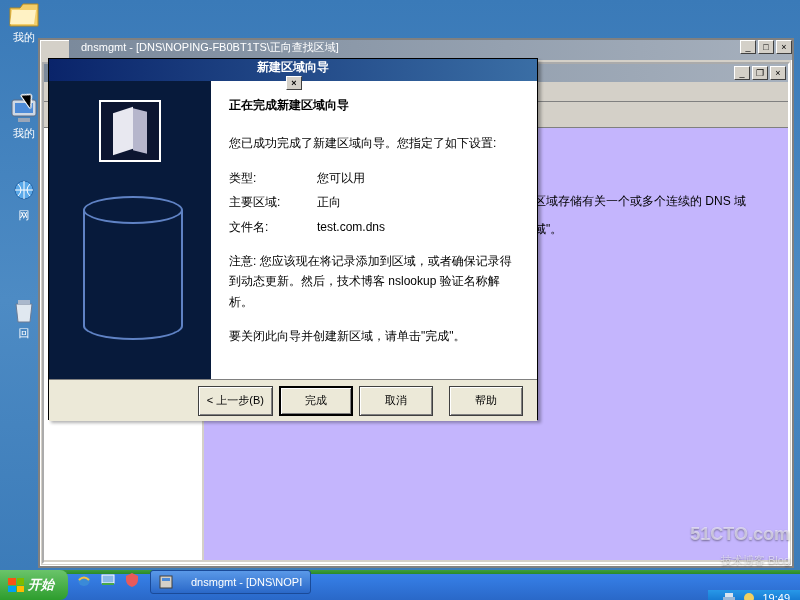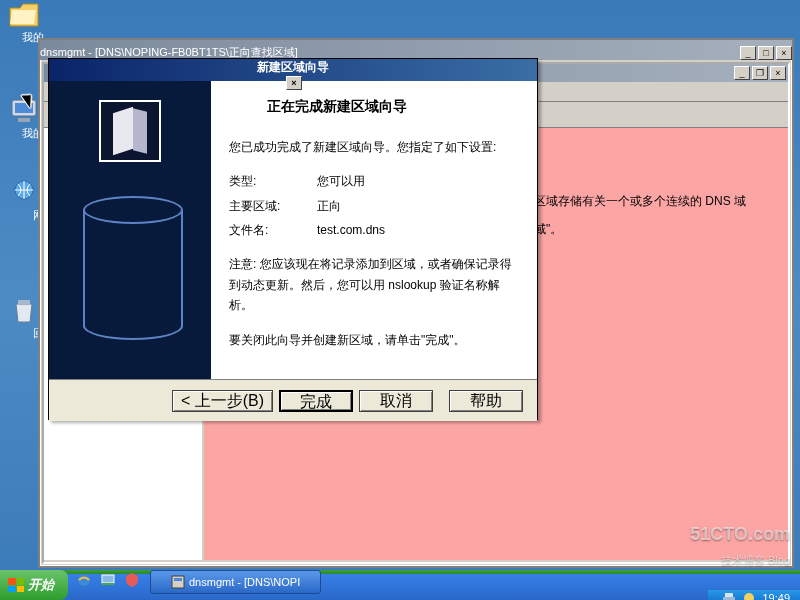--- a/index.html
+++ b/index.html
@@ -5,47 +5,47 @@
   * { box-sizing: border-box; margin: 0; padding: 0; font-family: "Microsoft YaHei", "SimSun", Tahoma, sans-serif; }
   html, body { width: 800px; height: 600px; overflow: hidden; }
   body {
     background: linear-gradient(180deg, #3a7ab8 0%, #4d8bc4 50%, #3a7ab8 100%);
     position: relative;
     font-size: 12px;
   }
 
   
   .desktop { position: absolute; top: 0; left: 0; width: 100%; height: calc(100% - 30px); }
-  .desktop-icon { position: absolute; width: 40px; text-align: right; color: #fff; font-size: 11px; }
+  .desktop-icon { position: absolute; width: 40px; text-align: center; color: #fff; font-size: 11px; }
   .desktop-icon .dico { width: 32px; height: 28px; margin: 0 auto 2px; }
 
   
   .app-window {
     position: absolute; left: 38px; top: 38px; width: 756px; height: 530px;
     background: #d4d0c8; border: 2px solid #808080;
     box-shadow: 0 0 0 1px #fff inset;
   }
   .app-title {
     height: 20px; background: linear-gradient(90deg, #7b8a9c, #a6b0bd);
-    color: #fff; font-size: 11px; display: flex; align-items: flex-end; padding-left: 0;
+    color: #fff; font-size: 11px; display: flex; align-items: flex-start; padding-left: 12px; margin-left: 29px;
   }
   .app-title .spacer { flex: 1; }
   .winbtn { width: 16px; height: 14px; background: #d4d0c8; border: 1px solid #fff; border-right-color:#404040; border-bottom-color:#404040; margin-left: 2px; font-size: 9px; text-align:center; line-height:12px; color:#000;}
   .inner-doc {
     margin: 2px; height: calc(100% - 24px); background:#d4d0c8; border: 2px inset #fff;
     position: relative;
   }
   .inner-title {
     height: 18px; background: linear-gradient(90deg, #7b8a9c, #a6b0bd);
     display:flex; align-items:center; justify-content:flex-end; padding-right:2px;
   }
   .menubar { height: 20px; background:#d4d0c8; border-bottom:1px solid #808080; padding-left:4px; font-size:12px; line-height:20px;}
   .toolbar { height: 26px; background:#d4d0c8; border-bottom:1px solid #808080; }
   .content-area {
-    display:flex; height: calc(100% - 66px); background:#fca5a5;
+    display:flex; height: calc(100% - 66px); background:#c4b5fd;
   }
   .tree-pane { width: 160px; border-right:2px inset #d4d0c8; background:#fff;}
   .detail-pane { flex:1; padding:10px; font-size:12px; color:#000; line-height:1.6;}
   .detail-pane p { margin-bottom:8px;}
 
   
   .wizard {
     position:absolute; left:48px; top:58px; width:490px; height:362px;
     background:#ece9d8; border:1px solid #000;
     box-shadow: 3px 3px 3px rgba(0,0,0,0.3);
@@ -78,33 +78,33 @@
   .server-icon::after{
     content:""; position:absolute; left:32px; top:8px; width:14px; height:42px;
     background:#b6b6cc; transform: skewY(14deg);
   }
   .cylinder {
     position:absolute; left:18px; top:100px; width:100px; height:160px;
   }
   .cyl-top { width:100px; height:28px; border:2px solid #5f82c4; border-radius:50%; }
   .cyl-body { width:100px; height:130px; border-left:2px solid #5f82c4; border-right:2px solid #5f82c4; border-bottom:2px solid #5f82c4; border-radius:0 0 50px 50px/0 0 14px 14px; margin-top:-14px;}
   .wiz-main { flex:1; padding:14px 18px 10px 18px; font-size:12px; color:#000; line-height:1.7; }
-  .wiz-main h2 { font-size:14px; font-weight:bold; margin-bottom:18px;margin-left:38px;}
+  .wiz-main h2 { font-size:12px; font-weight:bold; margin-bottom:18px;}
   .wiz-main .intro { margin-bottom:14px;}
   .kv { display:flex; margin-bottom:4px;}
   .kv .k { width:88px;}
   .wiz-main .note { margin-top:14px; margin-bottom:14px;}
   .wiz-foot {
     height:42px; border-top:1px solid #808080; background:#ece9d8;
     display:flex; align-items:center; justify-content:flex-end; padding-right:14px; gap:6px;
   }
   .btn {
-    min-width:74px; height:22px; background:#ece9d8;
+    min-width:74px; height:30px; background:#ece9d8;
     border:1px solid #404040; box-shadow: inset 1px 1px 0 #fff, inset -1px -1px 0 #808080;
-    font-size:16px; padding:0 8px; cursor:pointer;
+    font-size:11px; padding:0 8px; cursor:pointer;
   }
   .btn.default { border:2px solid #000; box-shadow: inset 1px 1px 0 #fff, inset -1px -1px 0 #808080;}
 
   
   .taskbar {
     position:absolute; left:0; bottom:0; width:100%; height:30px;
     background: linear-gradient(180deg,#3e9e3e 0,#2a8a2a 4px,#3780e8 4px,#2a68c8 100%);
     display:flex; color:#fff; font-size:11px;
   }
   .start {
@@ -113,24 +113,24 @@
     border-radius:0 8px 8px 0;
     display:flex; align-items:center; font-weight:bold; font-style:italic; font-size:13px;
     gap:4px;
   }
   .winflag { width:16px; height:14px; display:grid; grid-template-columns:1fr 1fr; grid-template-rows:1fr 1fr; gap:1px;}
   .winflag div:nth-child(1){background:#f65314;} .winflag div:nth-child(2){background:#7cbb00;}
   .winflag div:nth-child(3){background:#00a1f1;} .winflag div:nth-child(4){background:#ffbb00;}
   .ql { display:flex; gap:4px; margin-left:6px;}
   .ql-item { width:20px; height:20px; display:flex; align-items:center; justify-content:center;}
   .task-item {
-    margin-left:8px; height:24px; padding:0 20px;
+    margin-left:8px; height:24px; padding:0 8px;
     background: linear-gradient(180deg,#5a99e8,#2a68c8);
     border:1px solid #1a4a98; border-radius:3px;
-    display:flex; align-items:center; gap:4px; max-width:220px;
+    display:flex; align-items:center; gap:18px; max-width:220px;
   }
   .tray {
     margin-left:auto; height:16px; padding:0 10px 0 14px;
     background: linear-gradient(180deg,#2898e8,#0d6ac8);
     display:flex; align-items:center; gap:6px; font-size:11px;margin-top:20px;
   }
   .watermark {
     position:absolute; right:10px; bottom:34px; color:rgba(255,255,255,0.55);
     font-size:18px; font-weight:bold; text-align:right; line-height:1.1;
     text-shadow:0 1px 2px rgba(0,0,0,0.4);
@@ -231,21 +231,21 @@
           <div>您可以用</div>
         </div>
       <div class="kv">
           <div class="k">主要区域:</div>
           <div>正向</div>
         </div>
       <div class="kv">
           <div class="k">文件名:</div>
           <div>test.com.dns</div>
         </div>
-      <div class="note">注意: 您应该现在将记录添加到区域，或者确保记录得到动态更新。然后，您可以用 nslookup 验证名称解析。</div>
+      <div class="note">注意: 您应该现在将记录添加到区域，或者确保记录得到动态更新。然后，技术博客 nslookup 验证名称解析。</div>
       <div>要关闭此向导并创建新区域，请单击"完成"。</div>
     </div>
   </div>
   <div class="wiz-foot">
     <button class="btn">&lt; 上一步(B)</button>
     <button class="btn default">完成</button>
     <button class="btn">取消</button>
     <button class="btn" style="margin-left:10px;">帮助</button>
   </div>
 </div>

